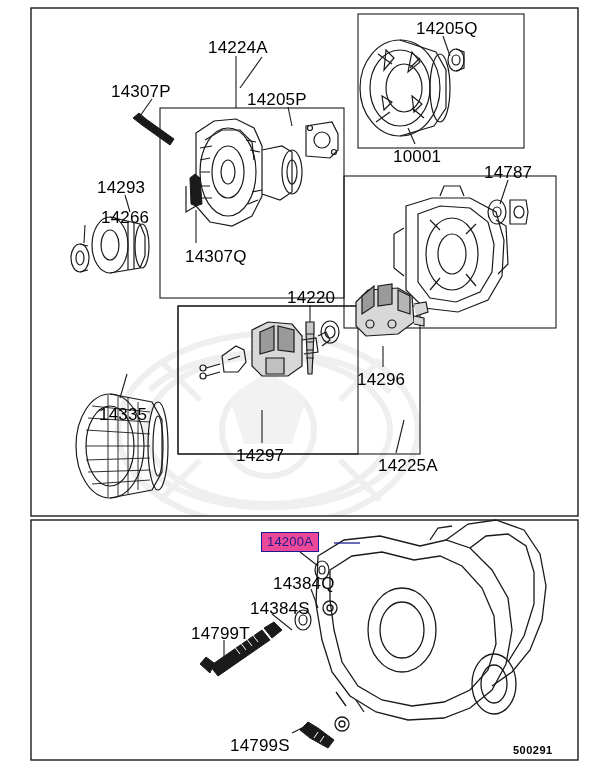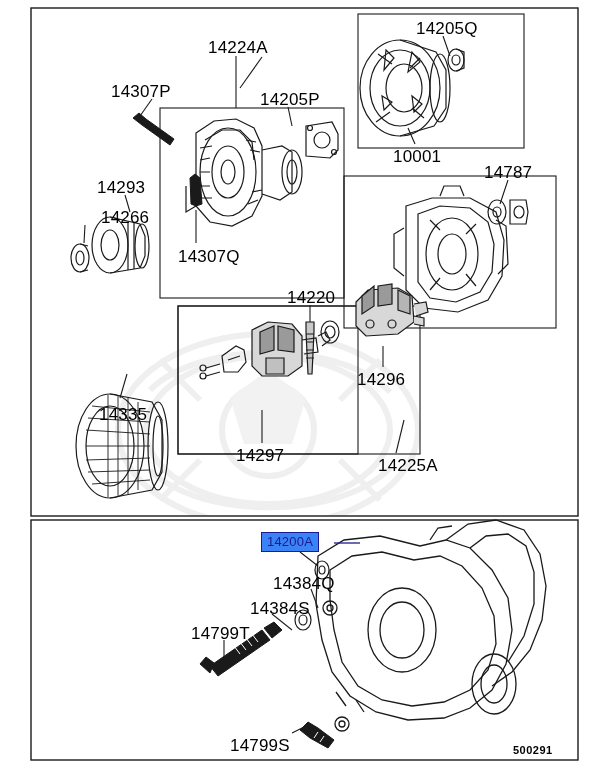--- a/index.html
+++ b/index.html
@@ -30,21 +30,21 @@
     font-size: 17px;
     color: #000000;
     white-space: nowrap;
     letter-spacing: 0.2px;
   }
   .lbl-hl {
     position: absolute;
     font-family: "Liberation Sans", sans-serif;
     font-size: 13px;
     color: #1b1b8f;
-    background: #3b82f6;
+    background: #ec4899;
     border: 1.5px solid #1b1b8f;
     padding: 1px 5px 2px 5px;
     white-space: nowrap;
     letter-spacing: 0.2px;
   }
   .code {
     position: absolute;
     font-family: "Liberation Sans", sans-serif;
     font-size: 11px;
     color: #000000;
@@ -279,27 +279,27 @@
       </g>
     </g>
 
     <g stroke="#1b1b8f" stroke-width="1.3" fill="none">
       <line x1="334" y1="543" x2="360" y2="543"></line>
     </g>
   </svg>
 
   <div class="lbl" style="left:111px;top:82px;">14307P</div>
   <div class="lbl" style="left:208px;top:38px;">14224A</div>
-  <div class="lbl" style="left:260px;top:90px;">14205P</div>
+  <div class="lbl" style="left:247px;top:90px;">14205P</div>
   <div class="lbl" style="left:416px;top:19px;">14205Q</div>
   <div class="lbl" style="left:393px;top:147px;">10001</div>
   <div class="lbl" style="left:484px;top:163px;">14787</div>
   <div class="lbl" style="left:97px;top:178px;">14293</div>
   <div class="lbl" style="left:57px;top:208px;margin-left:44px;">14266</div>
-  <div class="lbl" style="left:170px;top:247px;padding-left:8px;">14307Q</div>
+  <div class="lbl" style="left:177px;top:247px;padding-left:8px;">14307Q</div>
   <div class="lbl" style="left:287px;top:288px;">14220</div>
   <div class="lbl" style="left:99px;top:357px;margin-top:48px;">14335</div>
   <div class="lbl" style="left:357px;top:370px;">14296</div>
   <div class="lbl" style="left:236px;top:446px;">14297</div>
   <div class="lbl" style="left:378px;top:456px;">14225A</div>
   <div class="lbl-hl" style="left:261px;top:532px;">14200A</div>
   <div class="lbl" style="left:273px;top:574px;">14384Q</div>
   <div class="lbl" style="left:234px;top:599px;margin-left:16px;">14384S</div>
   <div class="lbl" style="left:191px;top:624px;">14799T</div>
   <div class="lbl" style="left:230px;top:736px;">14799S</div>

